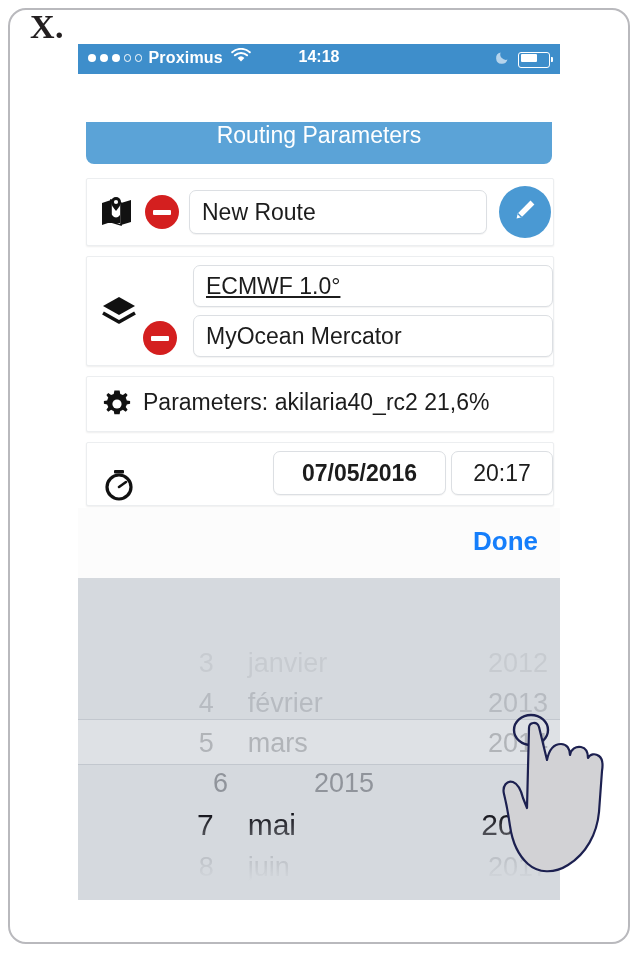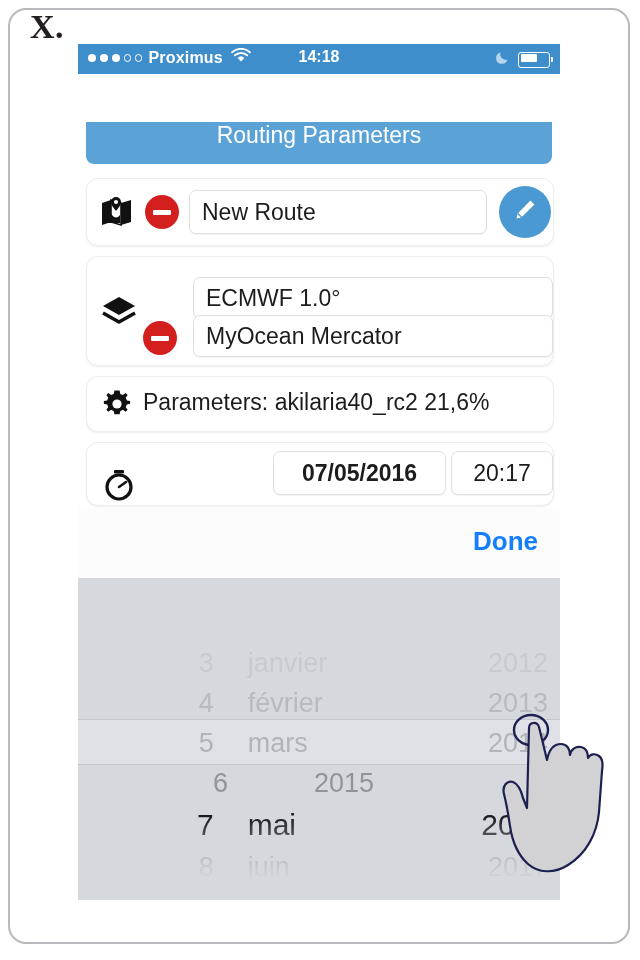--- a/index.html
+++ b/index.html
@@ -63,21 +63,21 @@
   
   .subbar{
     position:absolute;left:8px;top:78px;width:466px;height:42px;
     background:#5ba3d7;border-radius:0 0 8px 8px;
     display:flex;align-items:flex-start;justify-content:center;
   }
   .subbar span{color:#fff;font-size:23px;}
 
   
   .card{
-    position:absolute;background:#fff;border:1px solid #eceef0;border-radius:12px;
+    position:absolute;background:#fff;border:1px solid #eceef0;border-radius:2px;
     box-shadow:0 1px 2px rgba(0,0,0,.07);
   }
   .field{
     background:#fff;border:1px solid #dcdfe3;border-radius:7px;
     display:flex;align-items:center;padding:0 12px;
     font-size:23px;color:#1c1c1c;box-sizing:border-box;
     box-shadow:0 1px 1px rgba(0,0,0,.05);
   }
   .icon-black{color:#111;display:flex;align-items:center;justify-content:center;}
   .badge-stop{
@@ -206,21 +206,21 @@
     </div>
   </div>
 
   <div class="card" style="left:8px;top:212px;width:466px;height:108px;">
     <div style="position:absolute;left:14px;top:38px;" class="icon-black">
       <svg width="36" height="32" viewBox="0 0 36 32">
         <path d="M18 2 L34 11 L18 20 L2 11 Z" fill="#111"></path>
         <path d="M2 18 L18 27 L34 18" stroke="#111" stroke-width="3.6" fill="none" stroke-linejoin="round"></path>
       </svg>
     </div>
-    <div class="field" style="position:absolute;left:106px;top:20px;width:360px;height:42px;">
+    <div class="field" style="position:absolute;left:106px;top:8px;width:360px;height:42px;text-decoration:underline;">
       <span>ECMWF 1.0°</span>
     </div>
     <div style="position:absolute;left:56px;top:64px;" class="badge-stop">
       <span class="bar"></span>
     </div>
     <div class="field" style="position:absolute;left:106px;top:58px;width:360px;height:42px;">
       <span>MyOcean Mercator</span>
     </div>
   </div>
 

